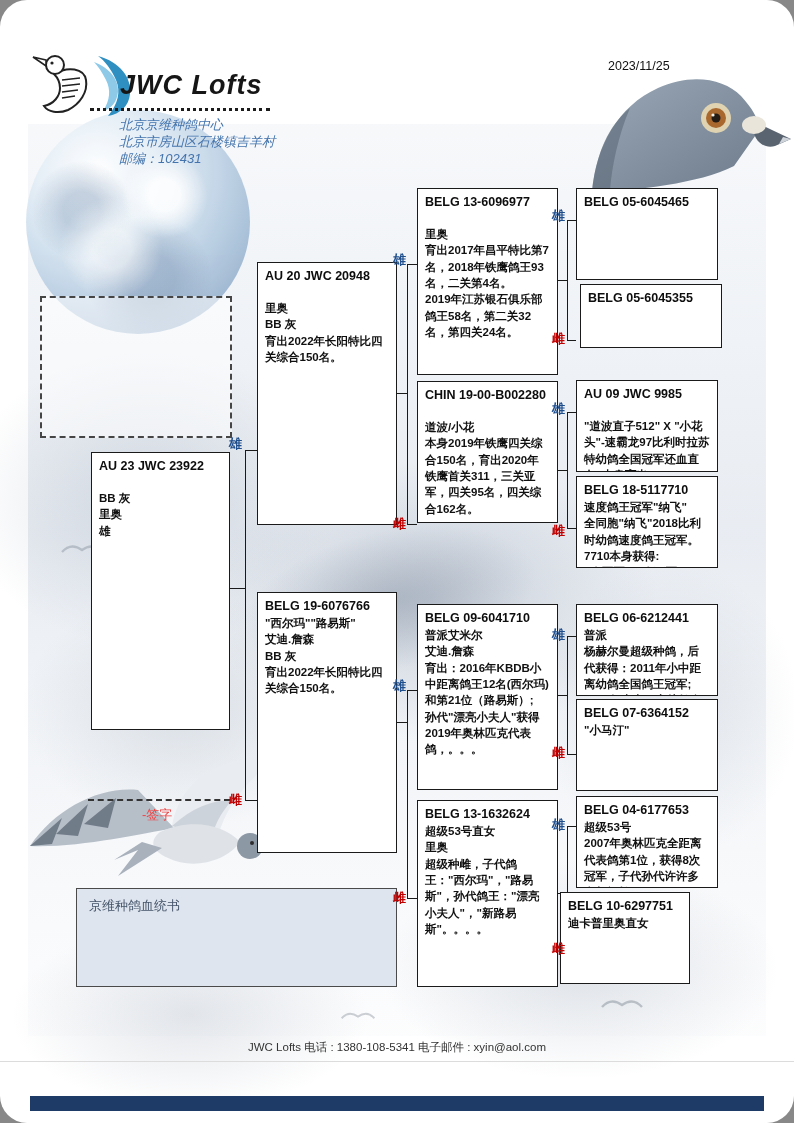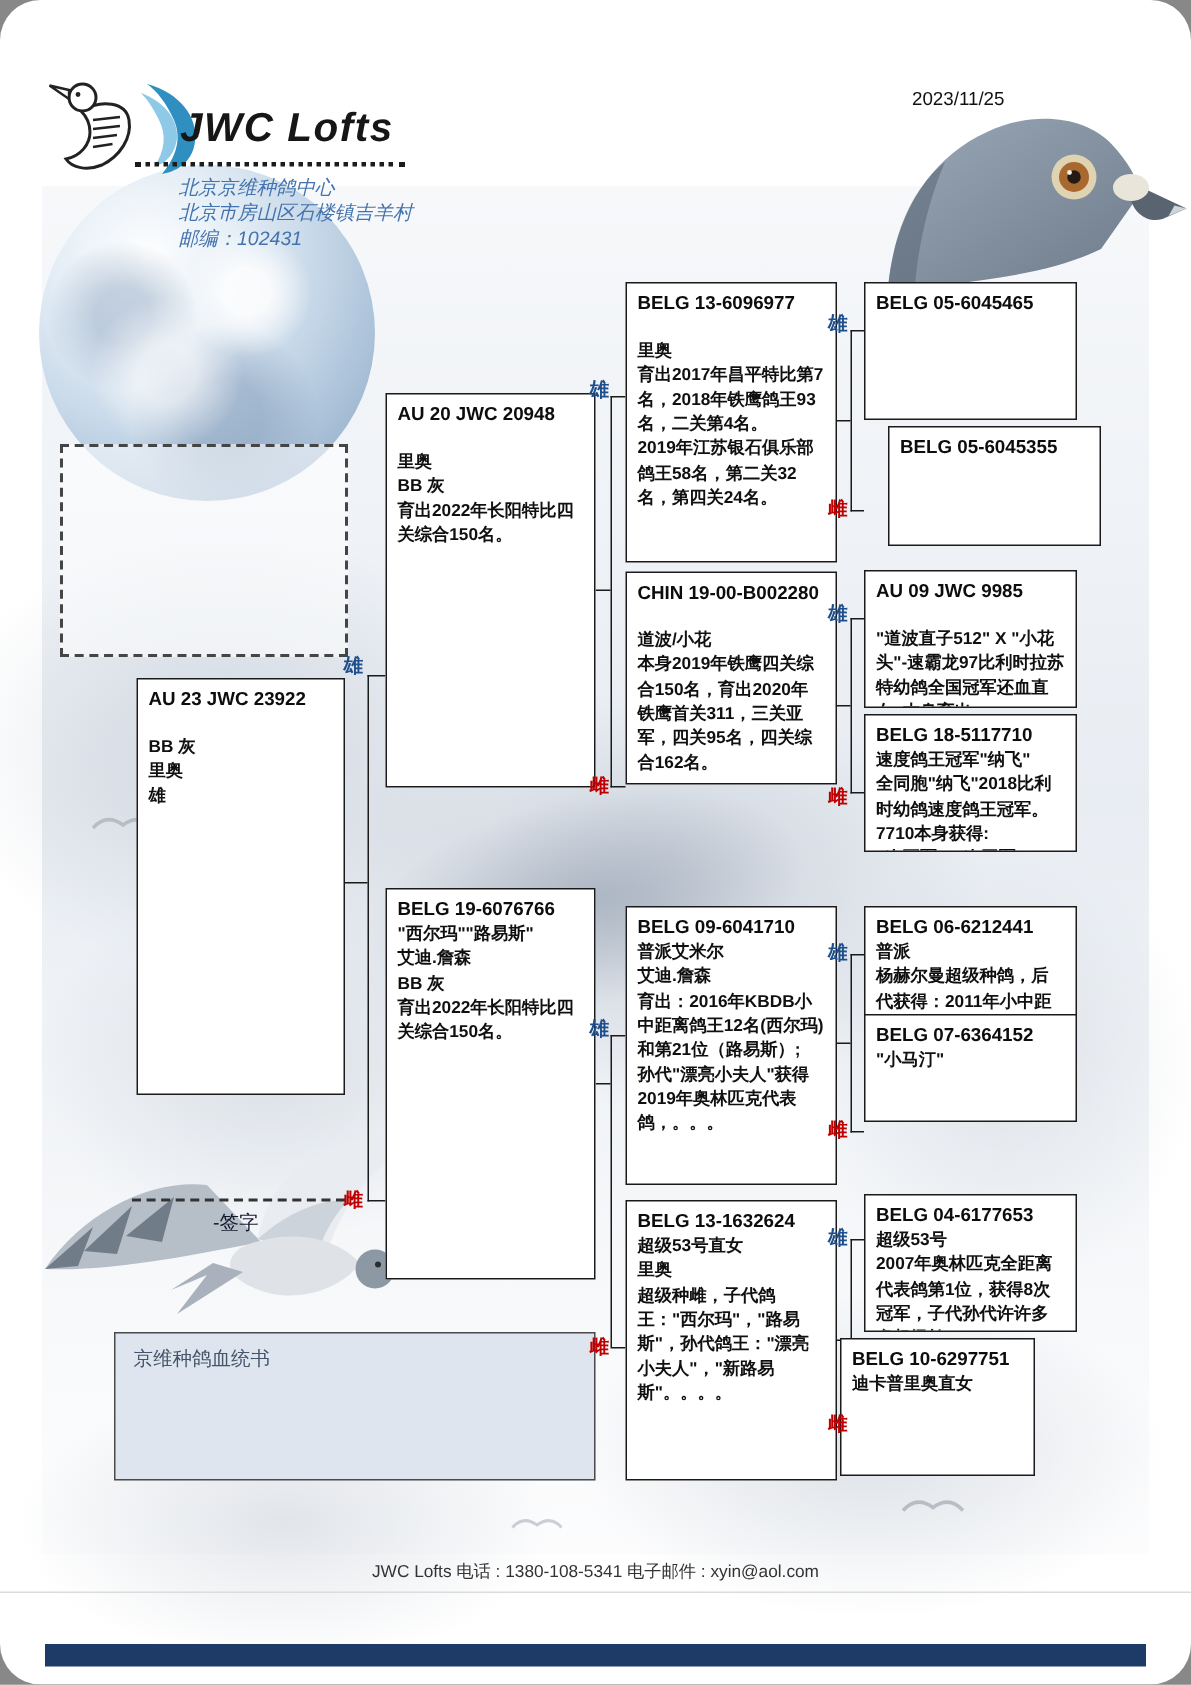--- a/index.html
+++ b/index.html
@@ -31,21 +31,21 @@
   .box-line{font-size:11.5px;line-height:1.42;min-height:15px;color:#101010;font-weight:bold;}
   .dashed-box{position:absolute;left:40px;top:296px;width:192px;height:142px;border:2px dashed #454545;
     background:rgba(255,255,255,.55);z-index:3;box-sizing:border-box;}
   
   .hline,.vline{position:absolute;background:#1a1a1a;z-index:2;}
   .hline{height:1px;} .vline{width:1px;}
   .sex{position:absolute;z-index:4;font-size:13px;font-weight:bold;line-height:14px;}
   .sex.m{color:#1f4e8c;} .sex.f{color:#c00000;}
   
   .sign-line{position:absolute;left:88px;top:799px;width:142px;border-top:2px dashed #333;z-index:3;}
-  .sign-label{position:absolute;left:142px;top:806px;font-size:13px;color:#0f172a;z-index:3;}
+  .sign-label{position:absolute;left:142px;top:806px;font-size:13px;color:#ef4444;z-index:3;}
   .cert-box{position:absolute;left:76px;top:888px;width:321px;height:99px;background:#dfe5ee;
     border:1px solid #4a4a4a;z-index:3;box-sizing:border-box;padding:8px 12px;font-size:13px;color:#44546a;}
   .hair{position:absolute;left:0;top:1061px;width:794px;height:1px;background:#dcdcdc;z-index:5;}
   .footer{position:absolute;left:0;top:1040px;width:100%;text-align:center;font-size:11.5px;color:#333;z-index:5;}
   .bottom-bar{position:absolute;left:30px;top:1096px;width:734px;height:15px;background:#1e3a66;z-index:5;}
 </style>
 </head>
 <body>
 
 <div class="page">
@@ -231,21 +231,21 @@
         <div class="box-line">超级53号直女</div>
         <div class="box-line">里奥</div>
         <div class="box-line">超级种雌，子代鸽王："西尔玛"，"路易斯"，孙代鸽王："漂亮小夫人"，"新路易斯"。。。。</div>
       </div>
   </div>
 
   <div class="pbox" style="left:576px;top:188px;width:142px;height:92px">
     <div class="pbox-id">BELG 05-6045465</div>
     <div></div>
   </div>
-  <div class="pbox" style="left:592px;top:284px;width:142px;height:80px">
+  <div class="pbox" style="left:580px;top:284px;width:142px;height:64px">
     <div class="pbox-id">BELG 05-6045355</div>
     <div></div>
   </div>
   <div class="pbox" style="left:576px;top:380px;width:142px;height:92px">
     <div class="pbox-id">AU 09 JWC 9985</div>
     <div>
         <div class="box-line"></div>
         <div class="box-line">"道波直子512" X "小花头"-速霸龙97比利时拉苏特幼鸽全国冠军还血直女. 本身育出:</div>
       </div>
   </div>
@@ -258,21 +258,21 @@
         <div class="box-line">4次冠军，2次亚军。</div>
       </div>
   </div>
   <div class="pbox" style="left:576px;top:604px;width:142px;height:92px">
     <div class="pbox-id">BELG 06-6212441</div>
     <div>
         <div class="box-line">普派</div>
         <div class="box-line">杨赫尔曼超级种鸽，后代获得：2011年小中距离幼鸽全国鸽王冠军; 2014年大中距离幼鸽全</div>
       </div>
   </div>
-  <div class="pbox" style="left:576px;top:676px;width:142px;height:72px">
+  <div class="pbox" style="left:576px;top:699px;width:142px;height:92px">
     <div class="pbox-id">BELG 07-6364152</div>
     <div>
         <div class="box-line">"小马汀"</div>
       </div>
   </div>
   <div class="pbox" style="left:576px;top:796px;width:142px;height:92px">
     <div class="pbox-id">BELG 04-6177653</div>
     <div>
         <div class="box-line">超级53号</div>
         <div class="box-line">2007年奥林匹克全距离代表鸽第1位，获得8次冠军，子代孙代许许多多超级鸽!</div>

